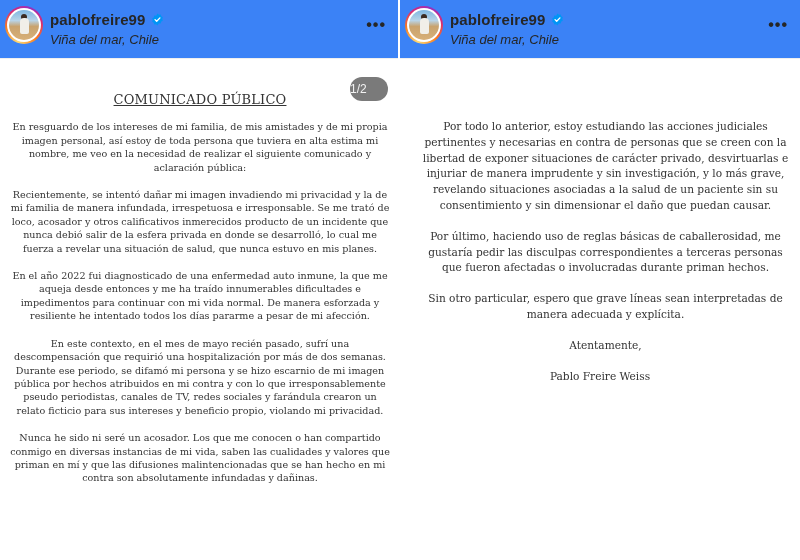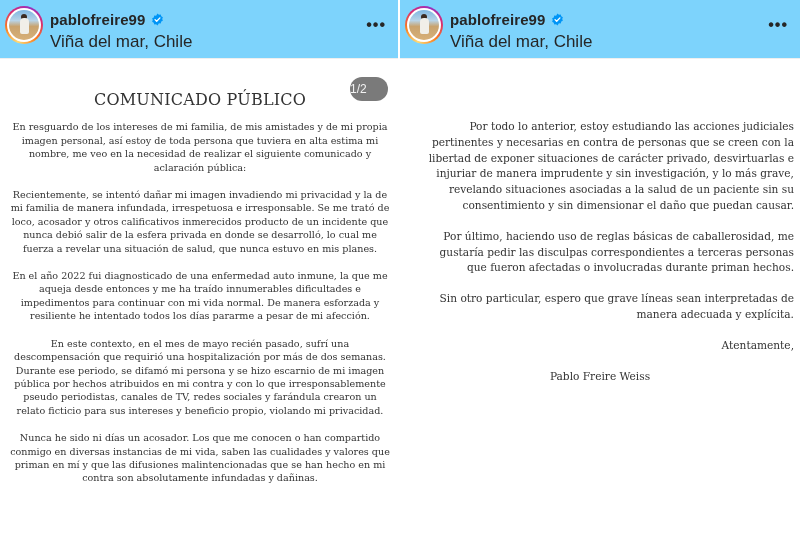--- a/index.html
+++ b/index.html
@@ -3,21 +3,21 @@
 <meta charset="utf-8">
 <style>
   html, body { margin: 0; padding: 0; }
   body {
     width: 800px; height: 560px; overflow: hidden;
     background: #ffffff;
     font-family: "Liberation Sans", sans-serif;
     position: relative;
   }
   .panel {
-    position: absolute; top: 0; height: 560px; background: #7dd3fc; overflow: hidden;
+    position: absolute; top: 0; height: 560px; background: #3b82f6; overflow: hidden;
   }
   .panel.left { left: 0; width: 398px; }
   .panel.right { left: 400px; width: 400px; }
   .header {
     position: relative; height: 58px;
     border-bottom: 1px solid #efefef;
   }
   .avatar-ring {
     position: absolute; left: 5px; top: 6px; width: 38px; height: 38px; border-radius: 50%;
     background: conic-gradient(from 200deg, #feda75, #fa7e1e, #d62976, #962fbf, #d62976, #fa7e1e, #feda75);
@@ -41,44 +41,44 @@
   .username-row {
     position: absolute; left: 50px; top: 11px; display: flex; align-items: center; gap: 5px;
   }
   .username {
     font-size: 15px; font-weight: bold; color: #262626; letter-spacing: 0.1px;
   }
   .verified {
     width: 13px; height: 13px; display: inline-block;
   }
   .location {
-    position: absolute; left: 50px; top: 32px; font-size: 17px; color: #262626;
+    position: absolute; left: 50px; top: 32px; font-size: 13px; color: #262626; font-style: italic;
   }
   .more {
     position: absolute; right: 12px; top: 20px; font-size: 16px; font-weight: bold; color: #262626;
     letter-spacing: 1px; line-height: 10px; cursor: pointer;
   }
   .content {
     position: absolute; top: 59px; left: 0; right: 0; bottom: 0;
     background: #ffffff;
   }
   .page-indicator {
     position: absolute; right: 10px; top: 18px; width: 38px; height: 24px; border-radius: 12px;
     background: #7a7a7a; color: #f2f2f2; font-size: 12px; line-height: 24px;
   }
   .doc {
     font-family: "DejaVu Serif", serif;
     color: #333333;
     text-align: center;
   }
   .left .doc { position: absolute; left: 10px; right: 8px; top: 34px; font-size: 9.6px; line-height: 13.4px; }
   .right .doc { position: absolute; left: 6px; right: 6px; top: 60px; font-size: 10.6px; line-height: 15.8px; }
-  .doc .title { margin: 0 0 14px 0; font-size: 16px; letter-spacing: 0.2px; }
+  .doc .title { margin: 0 0 14px 0; font-size: 13px; letter-spacing: 0.2px; text-decoration: underline; }
   .doc p { margin: 0 0 14px 0; }
-  .right .doc p { margin: 0 0 15px 11px; text-align: right; }
+  .right .doc p { margin: 0 0 15px 11px; }
   .doc .sign { margin: 0; }
 </style>
 </head>
 <body>
 
 <div class="panel left">
   <div class="header">
     <div class="avatar-ring">
       <div class="avatar">
         <div class="avatar-img">
@@ -98,21 +98,21 @@
     <div class="more">•••</div>
   </div>
   <div class="content">
     <div class="page-indicator">1/2</div>
     <div class="doc">
       <div class="title">COMUNICADO PÚBLICO</div>
       <p>En resguardo de los  intereses de mi familia, de mis amistades y de mi propia imagen personal, así estoy de toda persona que tuviera en alta estima mi nombre, me veo en la necesidad de realizar el siguiente comunicado y aclaración pública:</p>
       <p>Recientemente, se intentó dañar mi imagen invadiendo mi privacidad y la de mi familia de manera  infundada, irrespetuosa e irresponsable. Se me trató de loco, acosador y otros calificativos inmerecidos producto de un incidente que nunca debió salir de la esfera privada en donde se desarrolló, lo cual me fuerza  a revelar una situación de salud, que nunca estuvo en mis planes.</p>
       <p>En el año 2022 fui diagnosticado de una enfermedad auto inmune, la que me aqueja desde entonces y me ha traído innumerables dificultades e impedimentos  para continuar con mi vida normal. De manera esforzada y resiliente he intentado todos los días pararme a pesar de mi afección.</p>
       <p>En este contexto, en el mes de mayo recién pasado, sufrí una descompensación que requirió una hospitalización por más de dos semanas. Durante ese periodo, se difamó mi persona y se hizo escarnio de mi imagen pública por hechos atribuidos en mi contra y con lo que irresponsablemente pseudo periodistas, canales de TV, redes sociales y farándula crearon un relato ficticio para sus intereses y beneficio propio, violando mi privacidad.</p>
-      <p>Nunca he sido ni días un acosador. Los que me conocen o han compartido conmigo en diversas instancias de mi vida, saben las cualidades y valores que priman en mí y que las difusiones malintencionadas que se han hecho en mi contra son absolutamente infundadas y dañinas.</p>
+      <p>Nunca he sido ni seré un acosador. Los que me conocen o han compartido conmigo en diversas instancias de mi vida, saben las cualidades y valores que priman en mí y que las difusiones malintencionadas que se han hecho en mi contra son absolutamente infundadas y dañinas.</p>
     </div>
   </div>
 </div>
 
 <div class="panel right">
   <div class="header">
     <div class="avatar-ring">
       <div class="avatar">
         <div class="avatar-img">
           <div class="head"></div>

